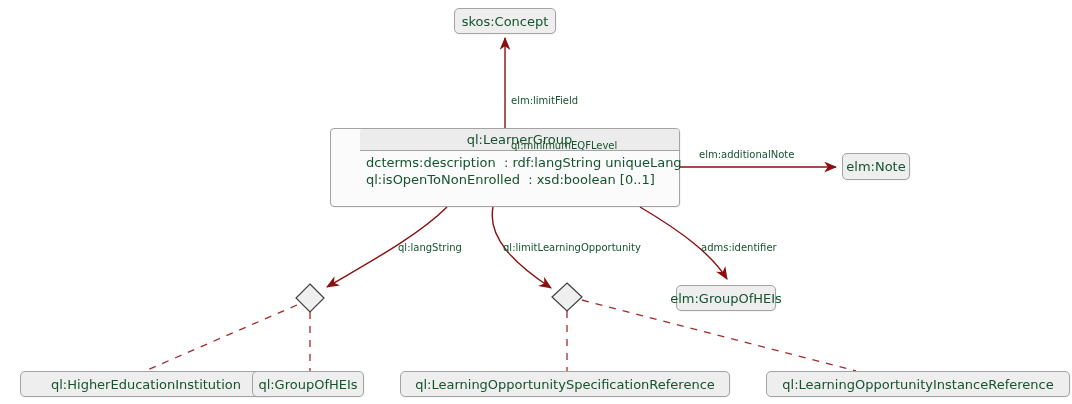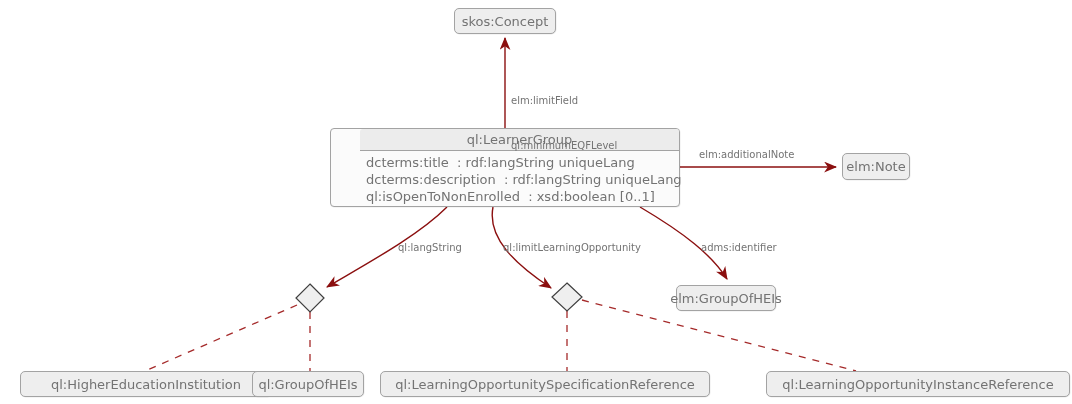--- a/index.html
+++ b/index.html
@@ -1,21 +1,21 @@
 <!DOCTYPE html>
 <html><head>
 <meta charset="utf-8">
 <style>
   html,body{margin:0;padding:0;background:#ffffff;}
   .canvas{
     position:relative;
     width:1072px;height:404px;
     background:#ffffff;
     font-family:"DejaVu Sans", sans-serif;
-    color:#737373;
+    color:#14532d;
     overflow:hidden;
   }
   .edges{position:absolute;left:0;top:0;width:1072px;height:404px;}
   .node{
     position:absolute;
     box-sizing:border-box;
     background:#eeeeee;
     border:1px solid #a3a3a3;
     border-radius:5px;
     display:flex;align-items:center;justify-content:center;
@@ -81,21 +81,20 @@
     <polygon points="567,283 582,297 567,311 552,297" fill="#efefef" stroke="#3f3f3f" stroke-width="1.2"></polygon>
   </svg>
 
   <div class="node" style="left:454px;top:8px;width:102px;height:26px">
     <span>skos:Concept</span>
   </div>
 
   <div class="classbox" style="left:330px;top:128px;width:350px;height:79px">
     <div class="title">ql:LearnerGroup</div>
     <div class="attrs">
-      <div>dcterms:title  : rdf:langString uniqueLang</div>
       <div>dcterms:description  : rdf:langString uniqueLang</div>
       <div>ql:isOpenToNonEnrolled  : xsd:boolean [0..1]</div>
     </div>
   </div>
 
   <div class="node" style="left:842px;top:153px;width:68px;height:27px">
     <span>elm:Note</span>
   </div>
 
   <div class="node" style="left:676px;top:285px;width:100px;height:26px">
@@ -103,21 +102,21 @@
   </div>
 
   <div class="node" style="left:20px;top:371px;width:252px;height:26px">
     <span>ql:HigherEducationInstitution</span>
   </div>
 
   <div class="node" style="left:252px;top:371px;width:112px;height:26px">
     <span>ql:GroupOfHEIs</span>
   </div>
 
-  <div class="node" style="left:380px;top:371px;width:330px;height:26px">
+  <div class="node" style="left:400px;top:371px;width:330px;height:26px">
     <span>ql:LearningOpportunitySpecificationReference</span>
   </div>
 
   <div class="node" style="left:766px;top:371px;width:304px;height:26px">
     <span>ql:LearningOpportunityInstanceReference</span>
   </div>
 
   <div class="edge-label" style="left:511px;top:63px">
     <div>elm:limitField</div>
     <div>ql:minimumEQFLevel</div>

